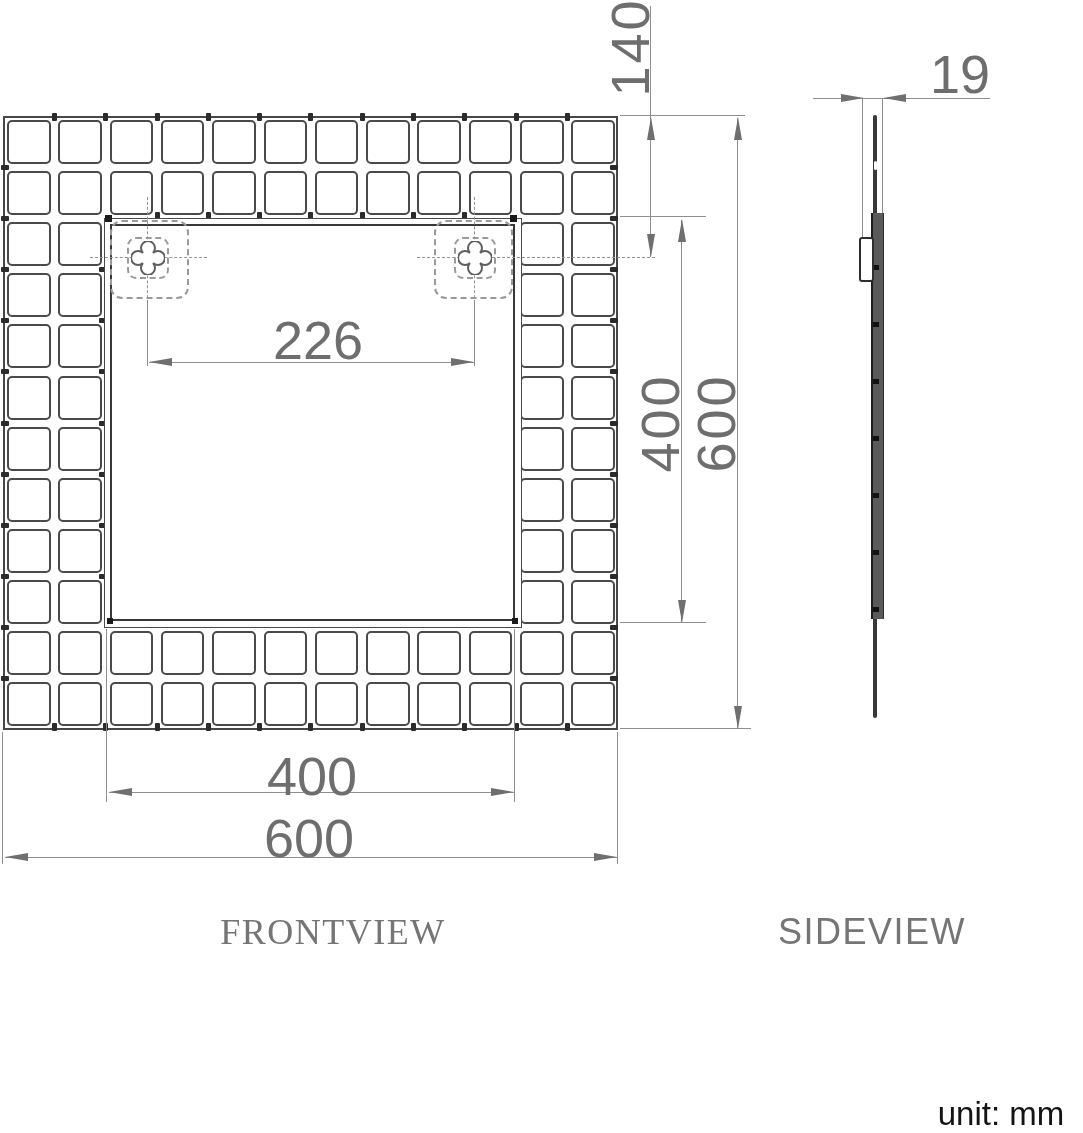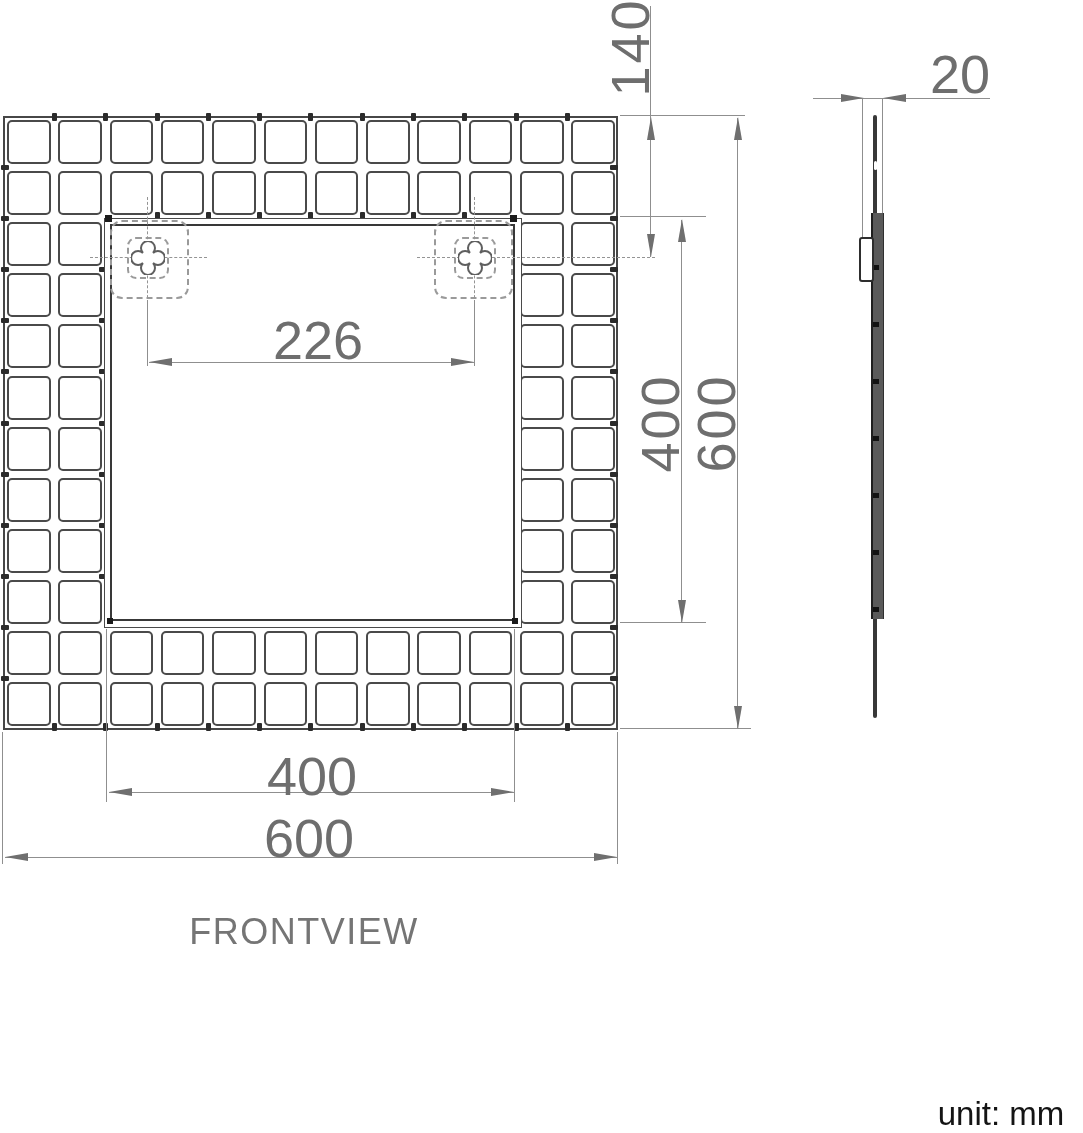--- a/index.html
+++ b/index.html
@@ -263,35 +263,36 @@
     <div class="ar right" style="left:491px;top:788px;"></div>
     <div class="dtext" style="left:312px;top:776px;">400</div>
 
     <div class="vl" style="left:2px;top:732px;height:132px;"></div>
     <div class="vl" style="left:617px;top:732px;height:132px;"></div>
     <div class="hl" style="left:5px;top:857px;width:612px;"></div>
     <div class="ar left" style="left:5px;top:853px;"></div>
     <div class="ar right" style="left:594px;top:853px;"></div>
     <div class="dtext" style="left:309px;top:838px;">600</div>
 
-    <div class="viewlabel" style="left:304px;top:932px;">FRONTVIEW</div>
+    <div class="viewlabel" style="left:333px;top:932px;font-family:Liberation Serif, serif;">FRONTVIEW</div>
   </div>
 
   <div id="side-view" class="abs" style="left:0;top:0;width:1083px;height:1133px;">
 
     <div class="hl" style="left:813px;top:98px;width:177px;"></div>
     <div class="ar right" style="left:841px;top:94px;"></div>
     <div class="ar left" style="left:883px;top:94px;"></div>
     <div class="vl" style="left:862px;top:99px;height:139px;"></div>
     <div class="vl" style="left:882px;top:99px;height:123px;"></div>
-    <div class="dtext" style="left:960px;top:74px;">20</div>
+    <div class="dtext" style="left:960px;top:74px;">19</div>
 
     <div class="profile" style="left:873px;top:115px;width:4px;height:603px;"></div>
     <div class="notch" style="left:874px;top:161px;width:3px;height:9px;"></div>
     <div class="bar" style="left:871px;top:213px;width:13px;height:406px;">
       <div class="bar-ticks"></div>
     </div>
     <div class="bracket" style="left:859px;top:237px;width:15px;height:45px;"></div>
 
+    <div class="viewlabel" style="left:872px;top:932px;">SIDEVIEW</div>
   </div>
 
   <div class="unitlabel" style="left:1001px;top:1114px;">unit: mm</div>
 </div>
 
 </body></html>

